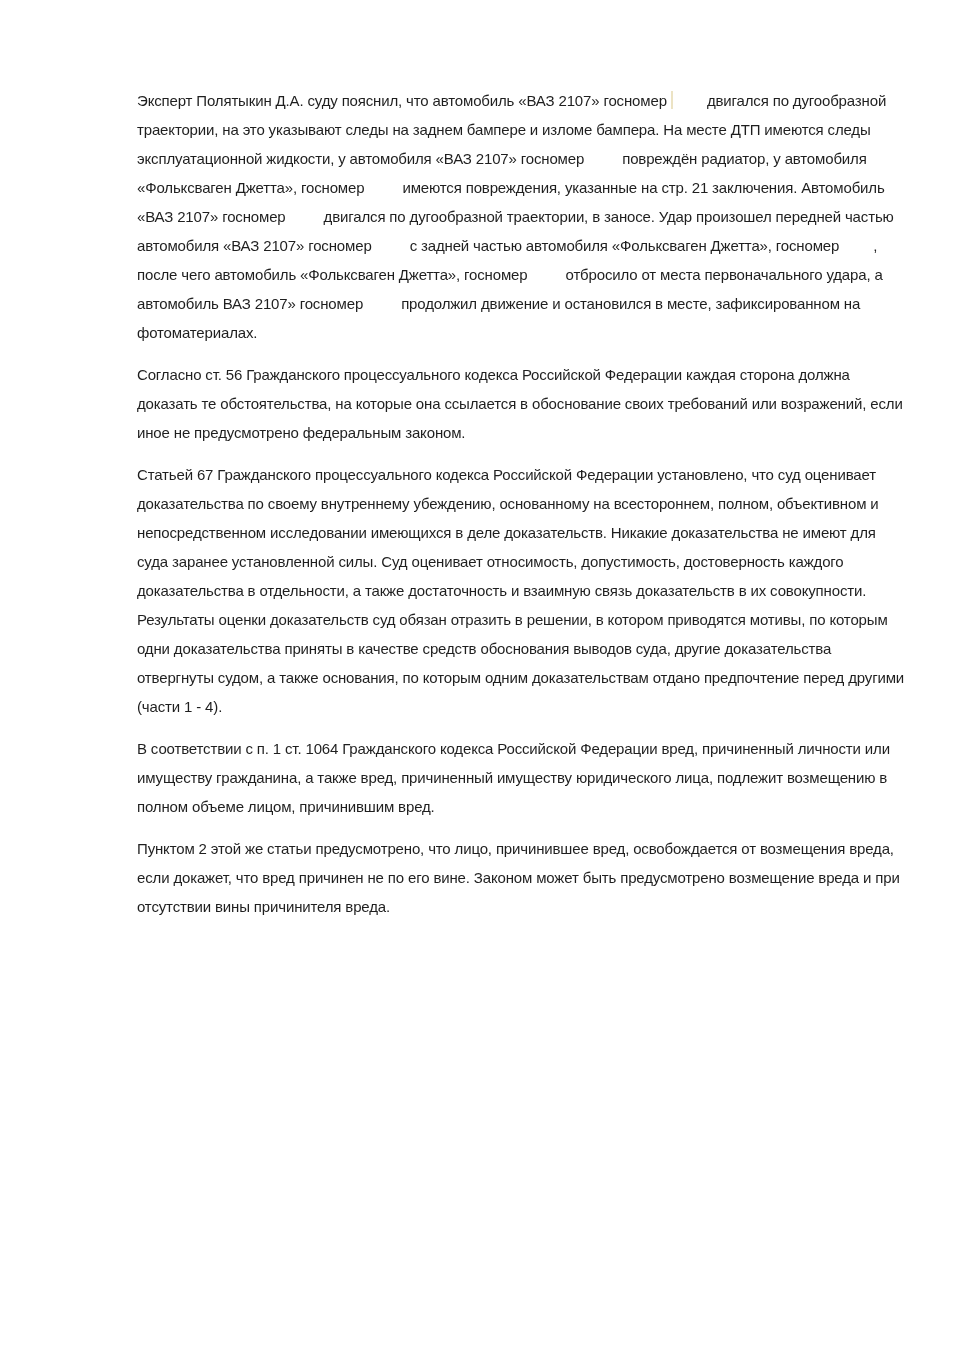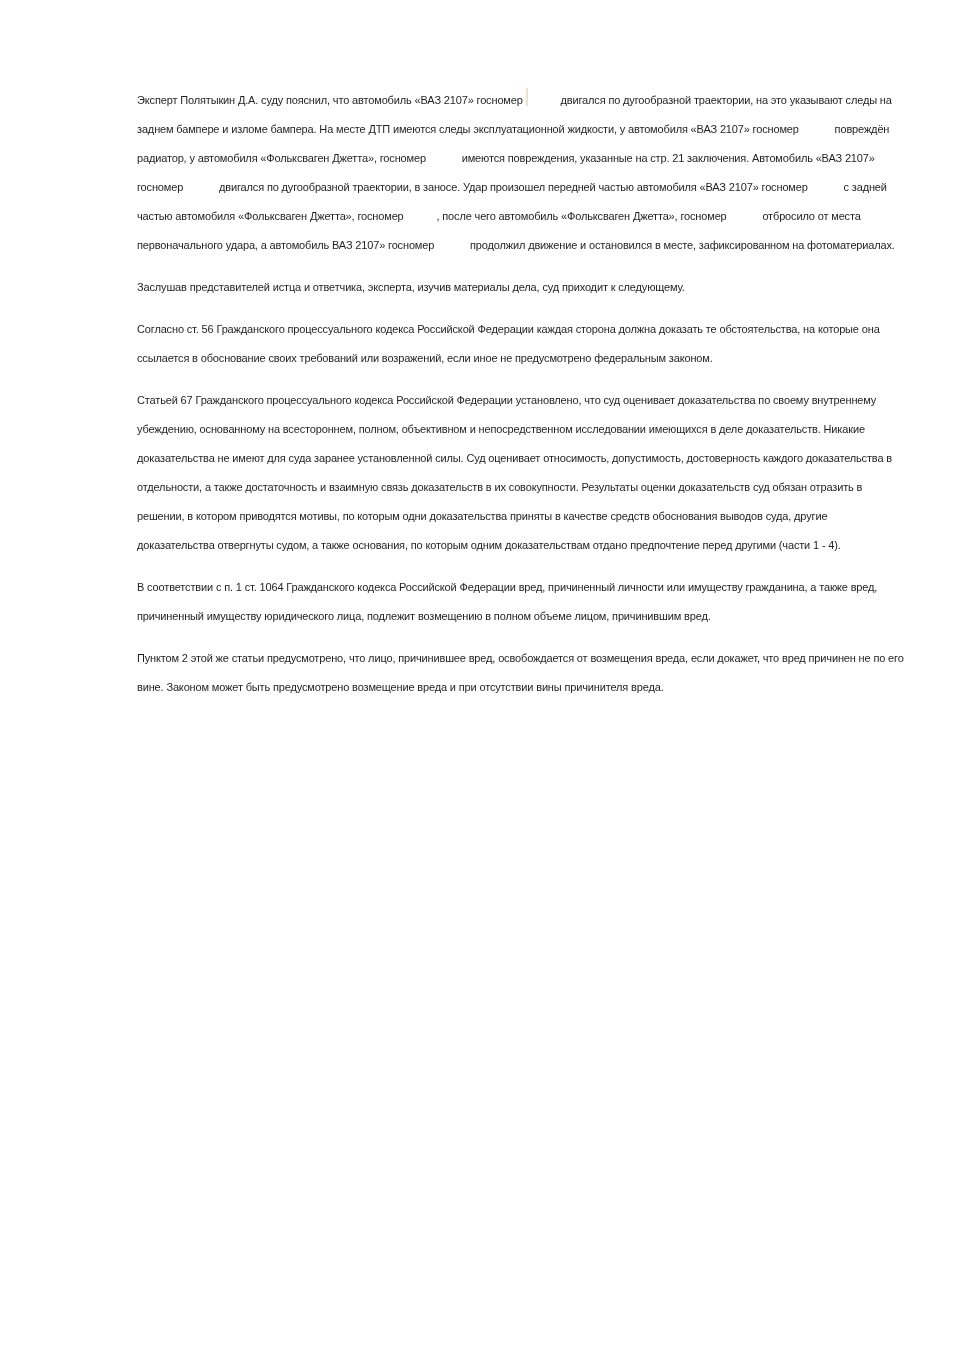--- a/index.html
+++ b/index.html
@@ -14,21 +14,21 @@
     font-family: "Liberation Sans", sans-serif;
   }
   .doc {
     position: absolute;
     left: 137px;
     top: 86px;
     width: 770px;
   }
   .para {
     margin: 0 0 13px 0;
-    font-size: 11px;
+    font-size: 15px;
     line-height: 29px;
     letter-spacing: -0.15px;
     color: #1f1f1f;
     text-align: left;
   }
   .redacted {
     display: inline-block;
     width: 30px;
     height: 2px;
   }
@@ -38,19 +38,18 @@
     border-left: 2px solid #ece3c4;
     vertical-align: text-bottom;
   }
 </style>
 </head>
 <body>
 
 <main>
   <article class="doc">
       <p class="para"><span>Эксперт Полятыкин Д.А. суду пояснил, что автомобиль «ВАЗ 2107» госномер </span><span class="redacted mark"></span><span> двигался по дугообразной траектории, на это указывают следы на заднем бампере и изломе бампера. На месте ДТП имеются следы эксплуатационной жидкости, у автомобиля «ВАЗ 2107» госномер </span><span class="redacted"></span><span> повреждён радиатор, у автомобиля «Фольксваген Джетта», госномер </span><span class="redacted"></span><span> имеются повреждения, указанные на стр. 21 заключения. Автомобиль «ВАЗ 2107» госномер </span><span class="redacted"></span><span> двигался по дугообразной траектории, в заносе. Удар произошел передней частью автомобиля «ВАЗ 2107» госномер </span><span class="redacted"></span><span> с задней частью автомобиля «Фольксваген Джетта», госномер </span><span class="redacted"></span><span>, после чего автомобиль «Фольксваген Джетта», госномер </span><span class="redacted"></span><span> отбросило от места первоначального удара, а автомобиль ВАЗ 2107» госномер </span><span class="redacted"></span><span> продолжил движение и остановился в месте, зафиксированном на фотоматериалах.</span></p>
-      <p class="para"><span>Заслушав представителей истца и ответчика, эксперта, изучив материалы дела, суд приходит к следующему.</span></p>
       <p class="para"><span>Согласно ст. 56 Гражданского процессуального кодекса Российской Федерации каждая сторона должна доказать те обстоятельства, на которые она ссылается в обоснование своих требований или возражений, если иное не предусмотрено федеральным законом.</span></p>
       <p class="para"><span>Статьей 67 Гражданского процессуального кодекса Российской Федерации установлено, что суд оценивает доказательства по своему внутреннему убеждению, основанному на всестороннем, полном, объективном и непосредственном исследовании имеющихся в деле доказательств. Никакие доказательства не имеют для суда заранее установленной силы. Суд оценивает относимость, допустимость, достоверность каждого доказательства в отдельности, а также достаточность и взаимную связь доказательств в их совокупности. Результаты оценки доказательств суд обязан отразить в решении, в котором приводятся мотивы, по которым одни доказательства приняты в качестве средств обоснования выводов суда, другие доказательства отвергнуты судом, а также основания, по которым одним доказательствам отдано предпочтение перед другими (части 1 - 4).</span></p>
       <p class="para"><span>В соответствии с п. 1 ст. 1064 Гражданского кодекса Российской Федерации вред, причиненный личности или имуществу гражданина, а также вред, причиненный имуществу юридического лица, подлежит возмещению в полном объеме лицом, причинившим вред.</span></p>
       <p class="para"><span>Пунктом 2 этой же статьи предусмотрено, что лицо, причинившее вред, освобождается от возмещения вреда, если докажет, что вред причинен не по его вине. Законом может быть предусмотрено возмещение вреда и при отсутствии вины причинителя вреда.</span></p>
     </article>
 </main>
 
 </body></html>

